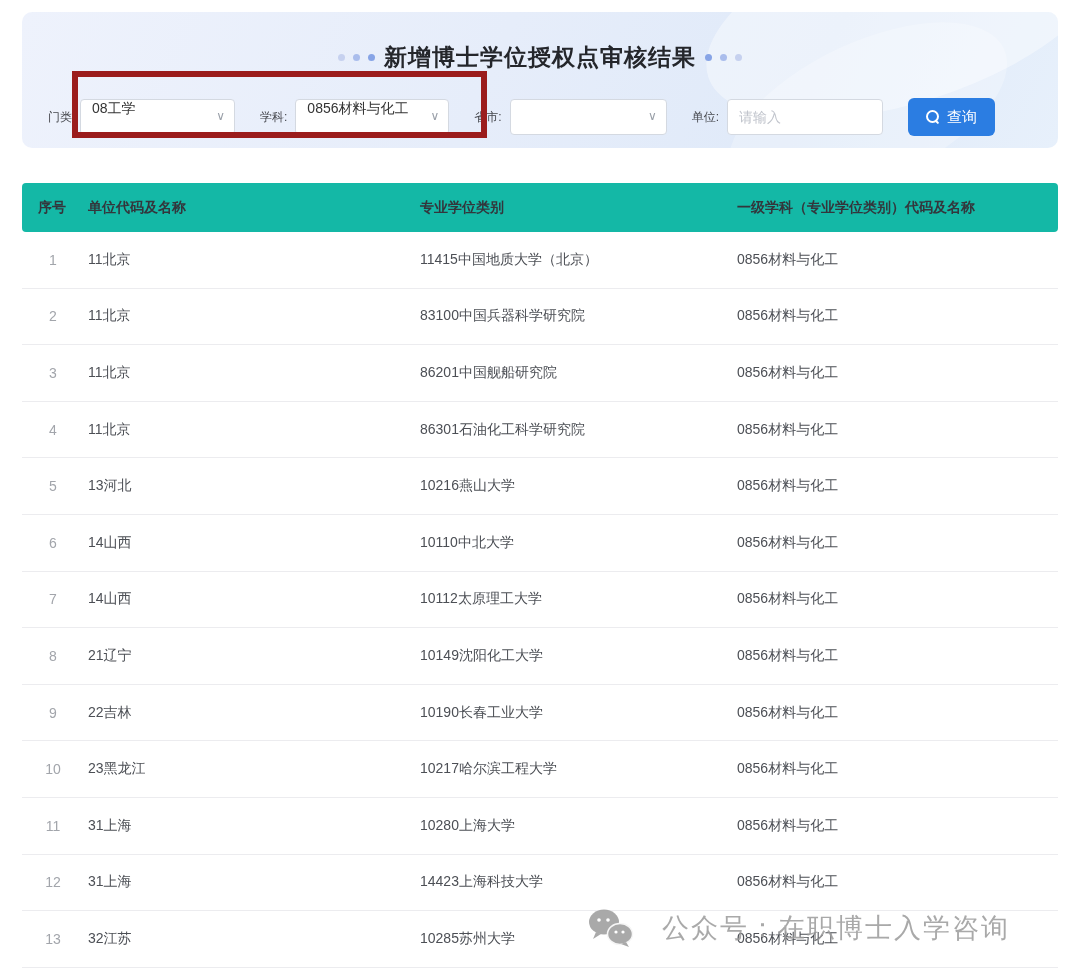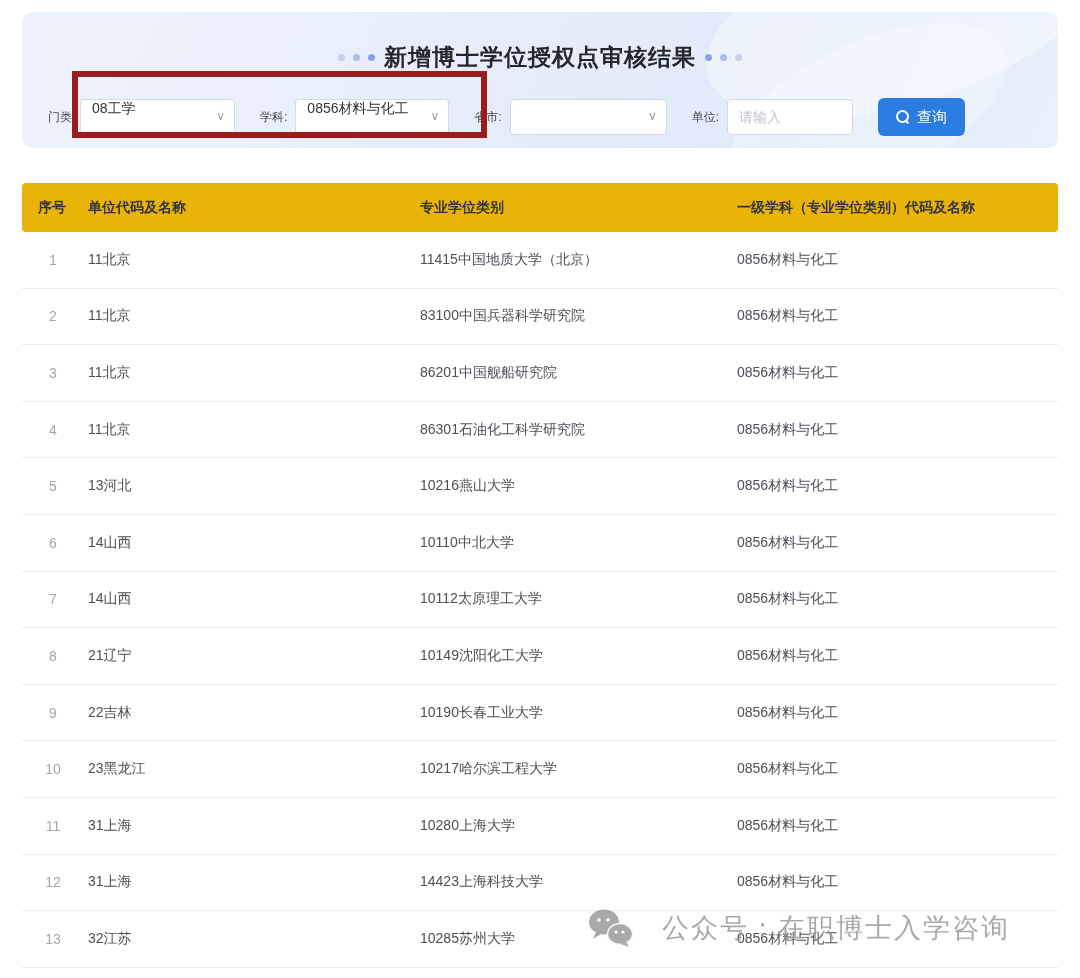--- a/index.html
+++ b/index.html
@@ -24,21 +24,21 @@
 
   .filter-row { position:absolute; left:26px; top:86px; width:990px; display:flex;
     align-items:center; }
   .fgroup { display:flex; align-items:center; }
   .flabel { font-size:12px; color:#45474d; margin-right:8px; white-space:nowrap; }
   .fselect { position:relative; width:155px; height:36px; background:#fff;
     border:1px solid #d4d9e1; border-radius:4px; display:flex; 
     padding:0 26px 0 11px; font-size:14px; color:#333; cursor:pointer; }
   .chevron { position:absolute; right:9px; top:50%; transform:translateY(-58%);
     color:#9aa0a9; font-size:12px; line-height:1; }
-  .finput { width:126px; height:36px; background:#fff; border:1px solid #d4d9e1;
+  .finput { width:156px; height:36px; background:#fff; border:1px solid #d4d9e1;
     border-radius:4px; padding:0 11px; font-size:14px; color:#333; outline:none;
     font-family:"Liberation Sans","DejaVu Sans",sans-serif; }
   .finput::placeholder { color:#c0c4cc; }
   .gap25 { width:25px; flex:none; }
   .gapBtn { width:25px; flex:none; }
   .search-btn { height:38px; padding:0 18px; background:#2b7de2; border:none;
     border-radius:6px; color:#fff; font-size:15px; display:flex; align-items:center;
     gap:7px; cursor:pointer; font-family:"Liberation Sans","DejaVu Sans",sans-serif; }
   .mag { position:relative; width:14px; height:14px; flex:none; }
   .mag::before { content:""; position:absolute; left:0; top:0; width:9px; height:9px;
@@ -46,21 +46,21 @@
   .mag::after { content:""; position:absolute; left:9px; top:9px; width:5px; height:2px;
     background:#fff; transform:rotate(45deg); transform-origin:left center; border-radius:1px; }
 
   
   .annotation-rect { position:absolute; left:72px; top:71px; width:415px; height:67px;
     border:6px solid #9b1c1c; z-index:30; pointer-events:none; }
 
   
   .table-wrap { position:absolute; left:22px; top:183px; width:1036px; }
   .t-head { display:grid; grid-template-columns:50px 332px 317px auto;
-    padding-left:16px; height:49px; align-items:center; background:#eab308;
+    padding-left:16px; height:49px; align-items:center; background:#14b8a6;
     border-radius:4px; }
   .t-head span { font-size:14px; font-weight:700; color:#33363c; }
   .t-row { display:grid; grid-template-columns:50px 332px 317px auto;
     padding-left:16px; height:56.6px; align-items:center;
     border-bottom:1px solid #ececef; background:#fff; }
   .t-row .idx { font-size:14px; color:#a2a5ab; text-align:center; width:30px; }
   .t-row .cell { font-size:14px; color:#4c4f55; }
 
   
   .watermark { position:absolute; left:588px; top:908px; display:flex; align-items:center;

